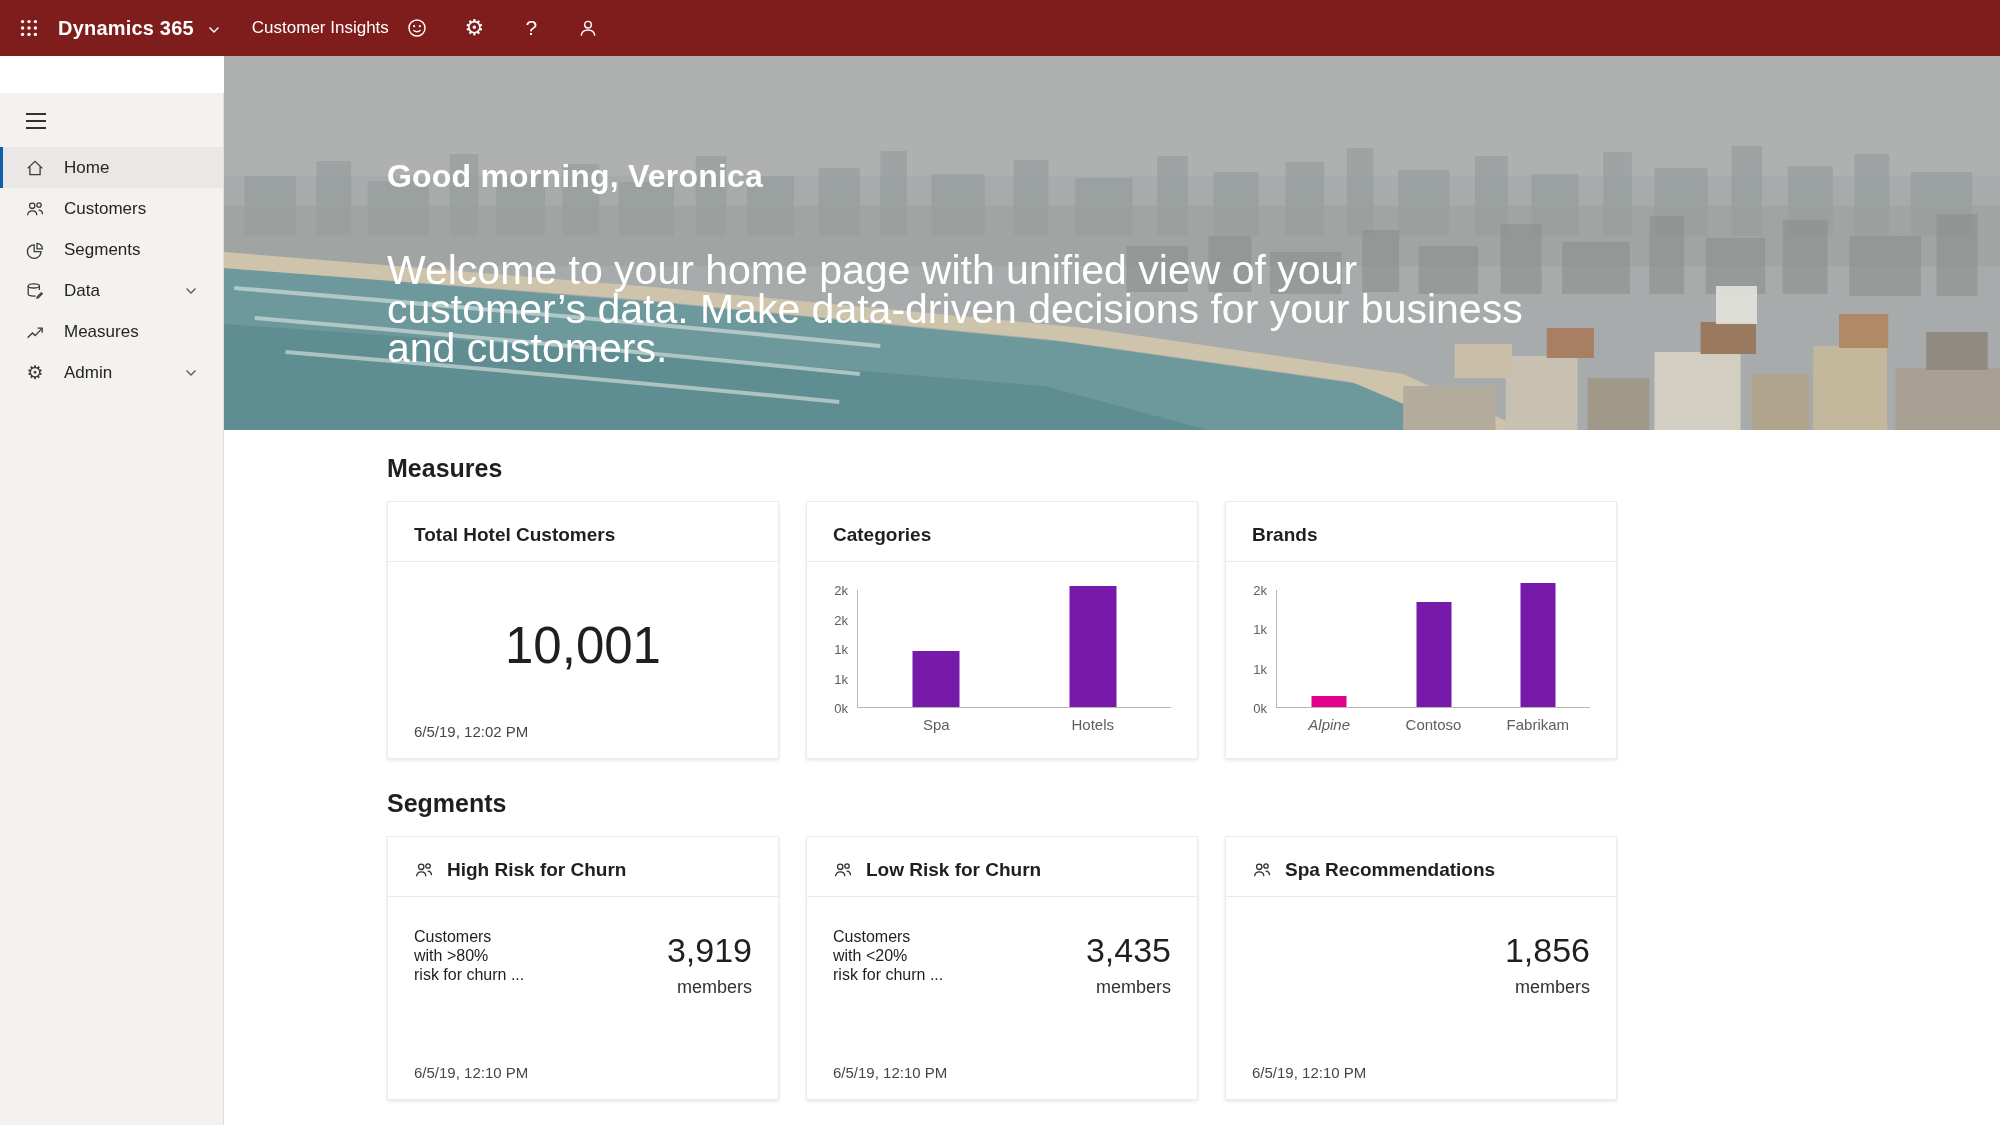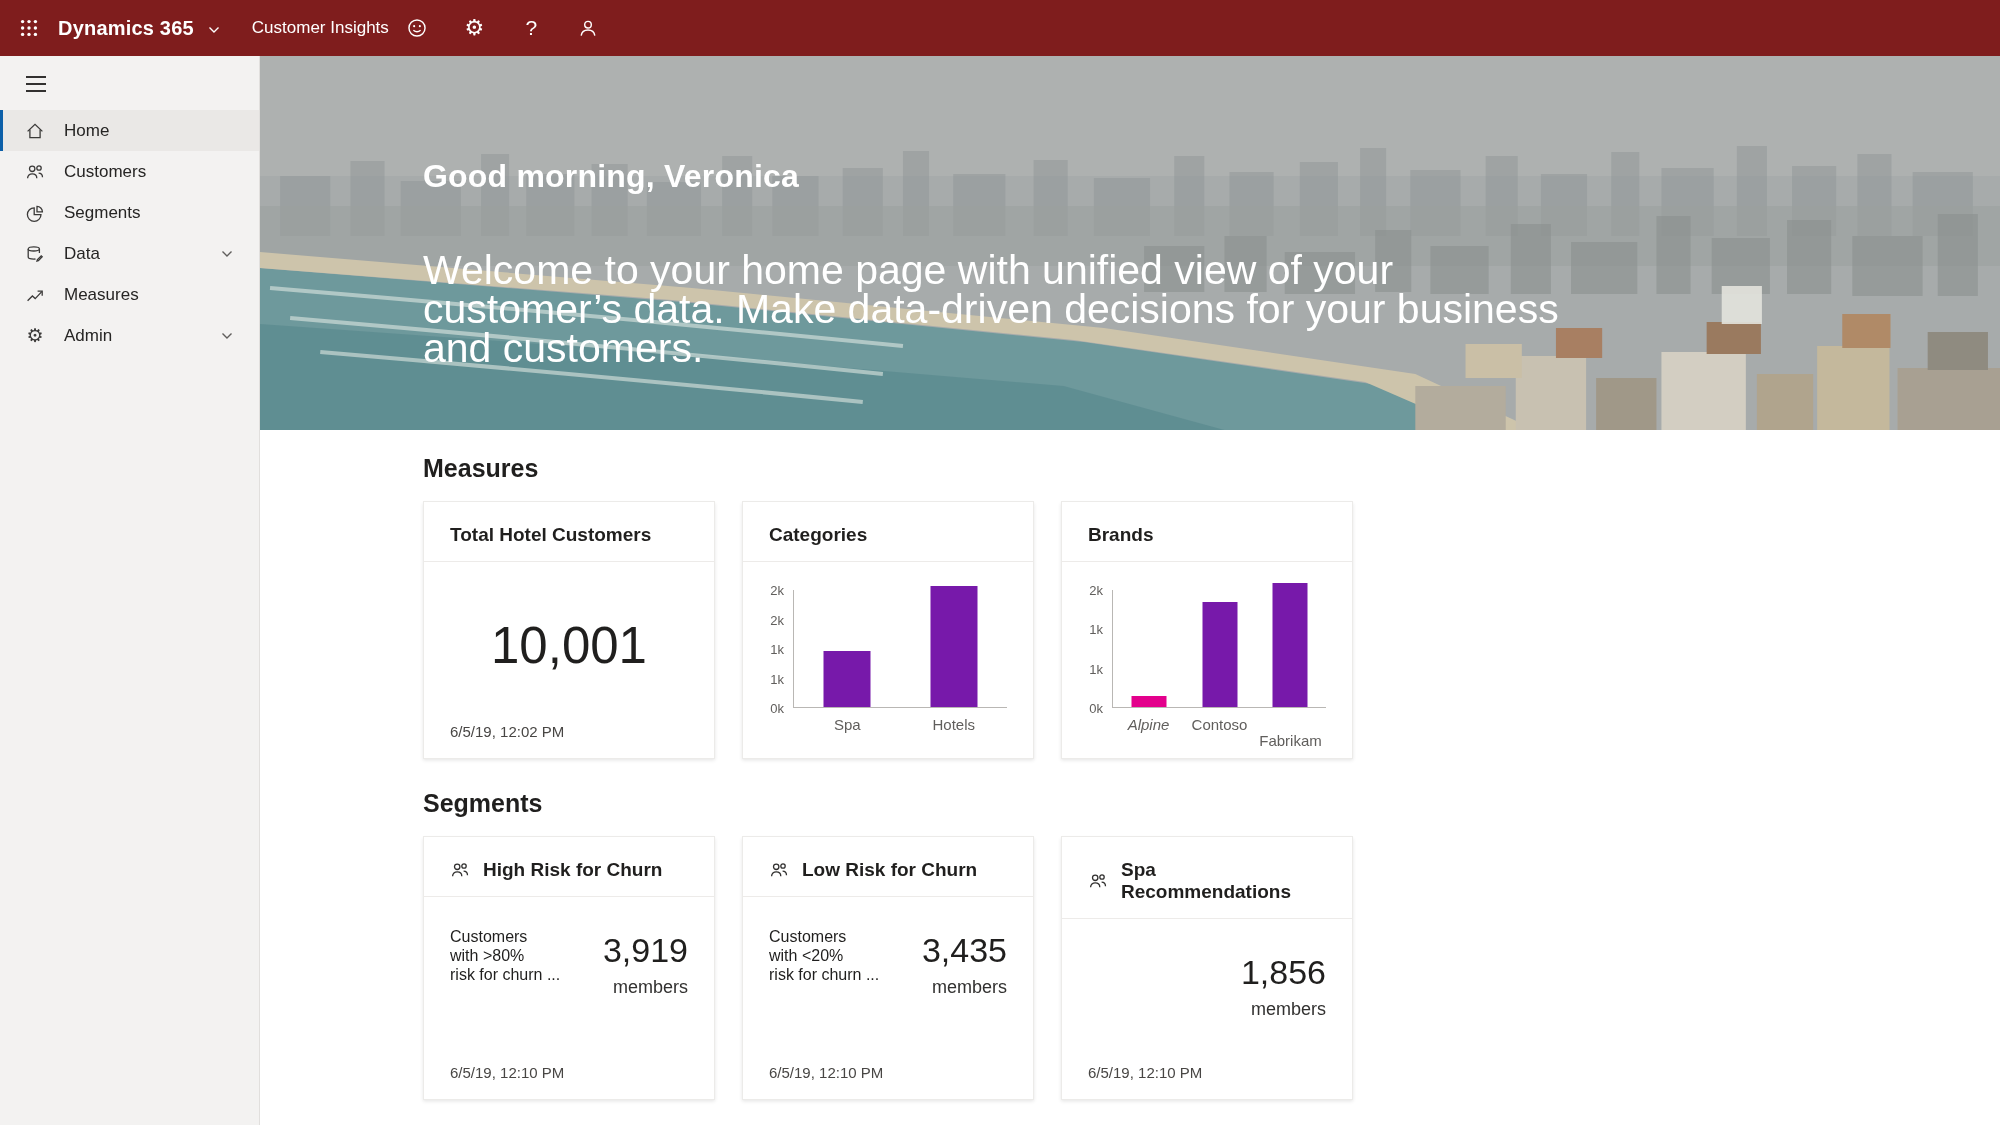--- a/index.html
+++ b/index.html
@@ -16,21 +16,21 @@
   .env-texts { display:flex; flex-direction:column; }
   .env-label { font-size:12px; color:#9fa8bd; line-height:14px; }
   .env-value { font-size:17px; color:#fff; margin-top:2px; line-height:20px; }
   .env-chevron { margin-left:auto; margin-top:10px; }
   .icon-btn { width:57px; height:56px; display:flex; align-items:center; justify-content:center; background:none; border:none; cursor:pointer; color:#fff; }
   .gear-glyph { font-size:22px; color:#fff; line-height:1; }
   .help-glyph { font-size:21px; color:#fff; font-weight:400; }
 
   
   .shell { display:flex; height:1069px; }
-  .sidebar { width:260px; background:#f3f2f1; border-right:1px solid #e1dfdd; flex-shrink:0; }
+  .sidebar { width:224px; background:#f3f2f1; border-right:1px solid #e1dfdd; flex-shrink:0;margin-top:37px; }
   .hamburger { margin:16px 0 14px 22px; background:none; border:none; cursor:pointer; display:flex; flex-direction:column; gap:5px; padding:4px; }
   .hamburger span { display:block; width:20px; height:2px; background:#323130; }
   .nav-item { height:41px; display:flex; align-items:center; padding-left:25px; font-size:17px; color:#262524; cursor:pointer; position:relative; }
   .nav-item.selected { background:#eae8e6; }
   .nav-item.selected::before { content:""; position:absolute; left:0; top:0; bottom:0; width:3px; background:#0c5fa8; }
   .nav-icon { width:20px; height:20px; margin-right:19px; display:flex; align-items:center; justify-content:center; color:#3b3a39; }
   .nav-icon svg { stroke:#3b3a39; }
   .nav-glyph { font-size:19px; color:#3b3a39; line-height:1; }
   .nav-chevron { margin-left:auto; margin-right:26px; display:flex; }
 
@@ -39,21 +39,21 @@
   .hero { height:374px; position:relative; overflow:hidden; flex-shrink:0; background:#9aa0a0; }
   .hero-svg { position:absolute; inset:0; width:100%; height:100%; display:block; }
   .hero-text { position:absolute; left:163px; top:102px; color:#fff; }
   .hero-text h1 { font-size:32px; font-weight:600; letter-spacing:.2px; }
   .hero-text p { margin-top:56px; font-size:41px; font-weight:300; line-height:39px; max-width:1150px; }
 
   .content { padding:24px 40px 0 163px; }
   .section-title { font-size:25px; font-weight:600; color:#201f1e; margin-bottom:18px; }
   .card-row { display:flex; gap:27px; }
   .row-insights { margin-bottom:30px; }
-  .card { width:292px; background:#fff; border:1px solid #ecebe9; box-shadow:0 1.6px 3.6px rgba(0,0,0,.1); position:relative; }
+  .card { width:392px; background:#fff; border:1px solid #ecebe9; box-shadow:0 1.6px 3.6px rgba(0,0,0,.1); position:relative; }
   .insight-card { height:258px; }
   .segment-card { height:264px; }
   .card-title { font-size:19px; font-weight:700; color:#201f1e; padding:22px 26px 15px; }
   .card-divider { height:1px; background:#edebe9; }
   .kpi-value { text-align:center; font-size:51px; font-weight:300; color:#201f1e; margin-top:54px; }
   .card-timestamp { position:absolute; left:26px; bottom:18px; font-size:15px; color:#484644; }
 
   
   .mini-chart { display:flex; margin:28px 26px 0 10px; }
   .yaxis { width:40px; height:118px; position:relative; flex-shrink:0; }
@@ -316,21 +316,21 @@
                 <span class="tick" style="bottom: 33.3333%;">1k</span>
                 <span class="tick" style="bottom: 66.6667%;">1k</span>
                 <span class="tick" style="bottom: 100%;">2k</span>
               </div>
             <div class="plot">
                 <div class="bar" style="left: 16.6667%; width: 35px; height: 11px; background: rgb(227, 0, 140);"></div>
                 <span class="xlabel" style="left: 16.6667%; font-style: italic;">Alpine</span>
                 <div class="bar" style="left: 50%; width: 35px; height: 105px; background: rgb(119, 25, 170);"></div>
                 <span class="xlabel" style="left: 50%;">Contoso</span>
                 <div class="bar" style="left: 83.3333%; width: 35px; height: 124px; background: rgb(119, 25, 170);"></div>
-                <span class="xlabel" style="left: 83.3333%; margin-top: 16px;">Fabrikam</span>
+                <span class="xlabel" style="left: 83.3333%;">Fabrikam</span>
               </div>
           </div>
         </div>
       </div>
 
       <div class="section-title">Segments</div>
 
       <div class="card-row">
 
         <div class="card segment-card">

